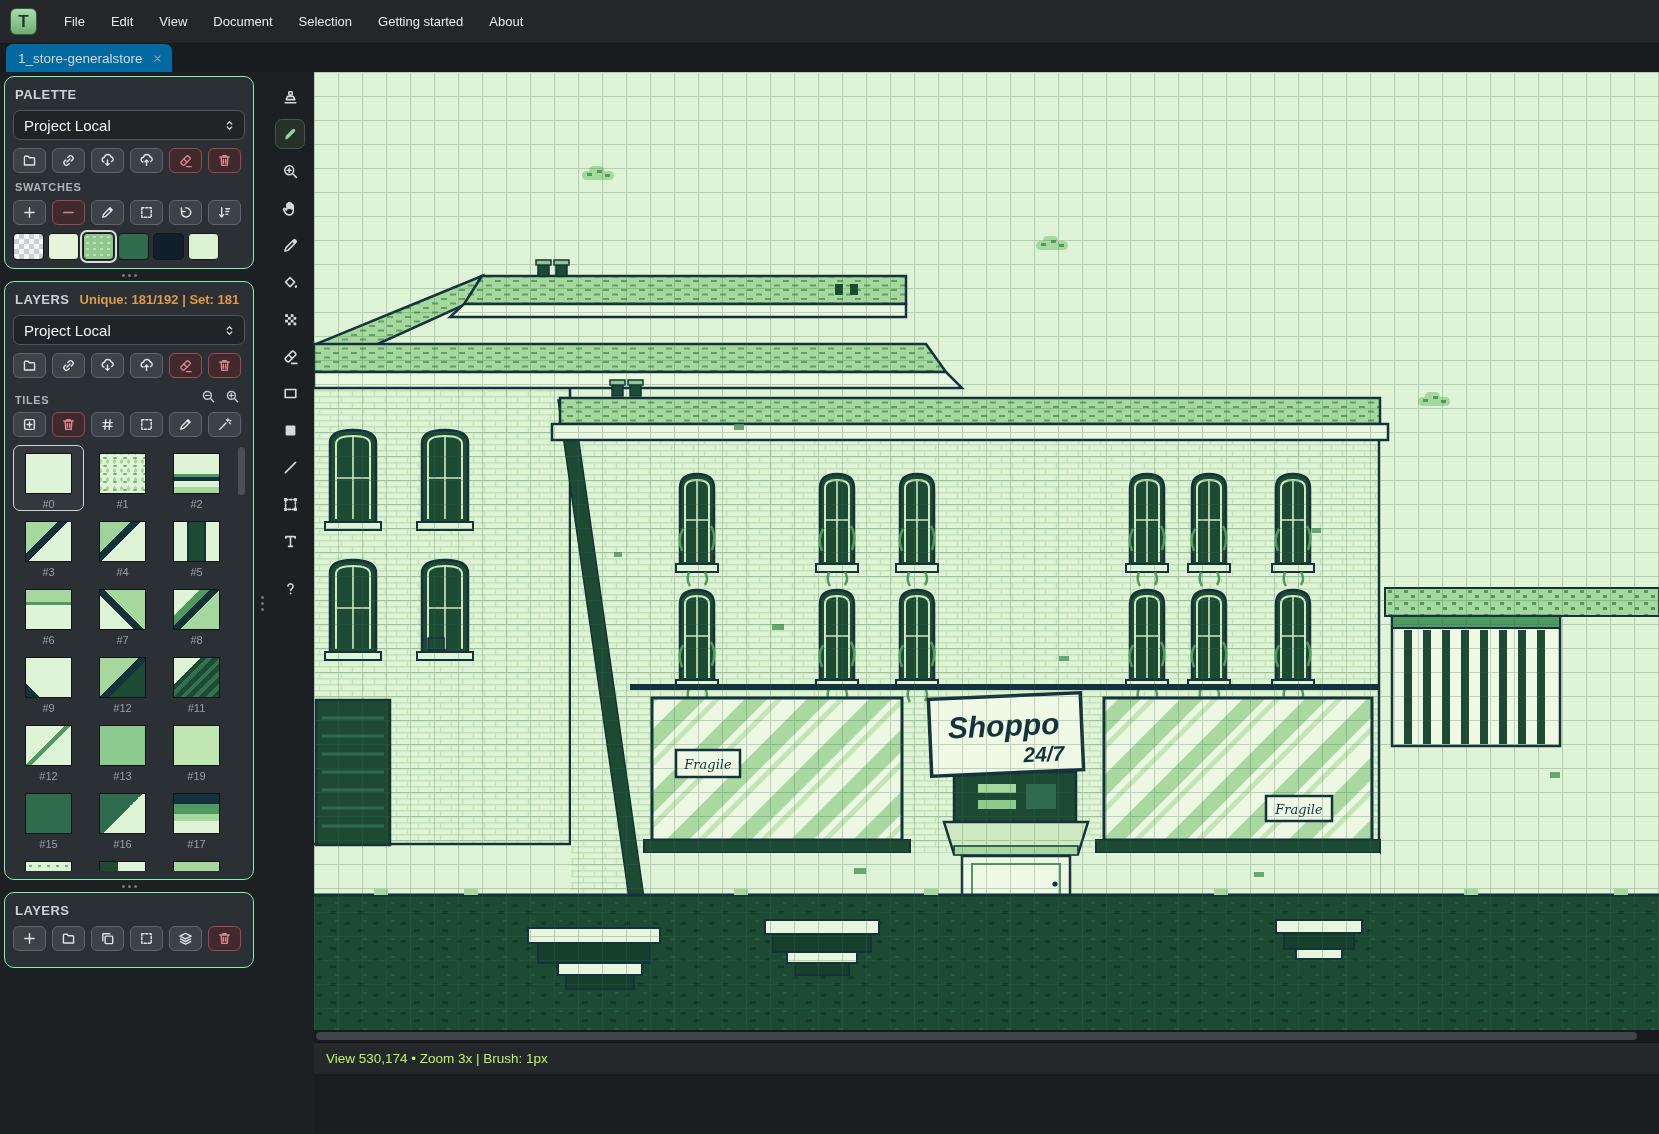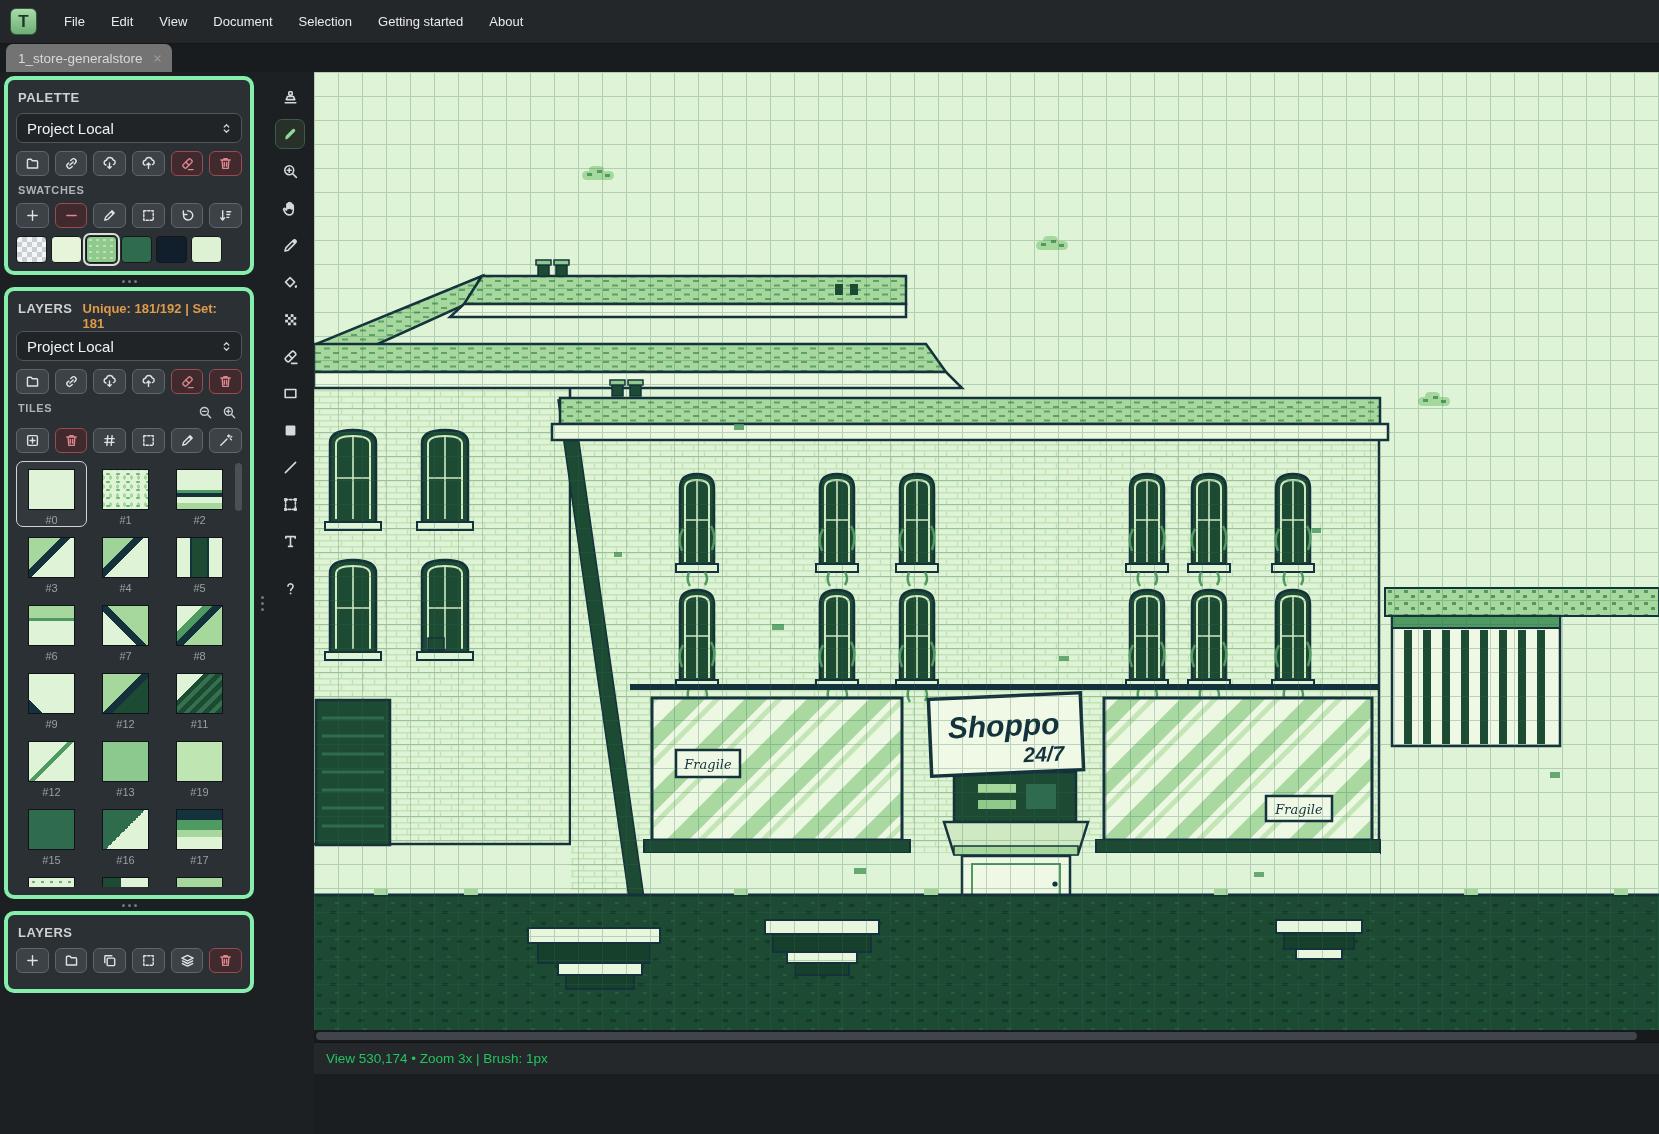--- a/index.html
+++ b/index.html
@@ -10,47 +10,47 @@
   
   .ic{width:15px;height:15px;fill:none;stroke:currentColor;stroke-width:1.5;stroke-linecap:round;stroke-linejoin:round;display:block}
 
   
   .menubar{height:44px;background:#24272a;display:flex;align-items:center;padding:0 10px;border-bottom:1px solid #141618}
   .logo{width:27px;height:27px;border-radius:6px;background:linear-gradient(#a9dcaa,#6fae74);border:1px solid #2f5c3f;display:grid;place-items:center;color:#1c3a28;font-weight:bold;font-size:17px;margin-right:14px}
   .menu-item{padding:6px 13px;font-size:13px;color:#e9eaeb;border-radius:6px}
 
   
   .tabbar{height:28px;background:#191c1e;display:flex;align-items:stretch}
-  .tab{margin-left:6px;padding:0 9px 0 12px;background:#737373;border-radius:7px 7px 0 0;display:flex;align-items:center;gap:9px;font-size:13.5px;color:#d6d9db}
+  .tab{margin-left:6px;padding:0 9px 0 12px;background:#0369a1;border-radius:7px 7px 0 0;display:flex;align-items:center;gap:9px;font-size:13.5px;color:#d6d9db}
   .tab .ic{width:11px;height:11px;color:#9aa0a5}
 
   
   .main{display:flex;height:1062px}
 
   
   .sidebar{width:258px;min-width:258px;background:#1d2022;padding:4px 4px 0;display:flex;flex-direction:column}
-  .panel{background:#2b3034;border:4px solid #86efac;border-radius:10px;padding:9px 8px 8px}
+  .panel{background:#2b3034;border:1px solid #86efac;border-radius:10px;padding:9px 8px 8px}
   .hdots{height:12px;display:grid;place-items:center}
   .hdots i{width:3px;height:3px;border-radius:50%;background:#70767b;box-shadow:6px 0 #70767b,-6px 0 #70767b}
   .ptitle{font-size:13px;font-weight:700;letter-spacing:.5px;color:#cdd1d4;margin:1px 2px 8px}
   .trow{display:flex;align-items:baseline;gap:8px}
   .stats{font-size:13px;font-weight:600;color:#df9a4a}
   .sel-box{height:30px;background:#202427;border:1px solid #50565c;border-radius:7px;display:flex;align-items:center;justify-content:space-between;padding:0 8px 0 10px;font-size:15px;color:#f0f2f2;margin-bottom:8px}
   .sel-box .ic{width:13px;height:13px;color:#cfd3d6}
   .arow{display:flex;gap:6px;margin-bottom:8px}
   .abtn{width:33px;height:25px;background:#3c4247;border:1px solid #5f656b;border-radius:6px;display:grid;place-items:center;color:#dfe2e4;padding:0}
   .abtn.danger{background:#402a2e;border-color:#9c4a52;color:#df858d}
   .subtitle{font-size:11px;font-weight:700;letter-spacing:.6px;color:#aeb3b7;margin:2px 2px 7px}
   .swrow{display:flex;gap:4px;margin-top:2px}
   .swatch{width:31px;height:27px;border-radius:4px;border:1px solid #14181b;position:relative}
   .swatch.checker{background:repeating-conic-gradient(#c9ced2 0 25%,#f2f4f5 0 50%) 0 0/10px 10px}
   .swatch.sel{outline:2px solid #d9ded9;outline-offset:1px}
   .swatch.sel::after{content:"";position:absolute;inset:0;background-image:radial-gradient(rgba(255,255,255,.4) 1.5px,transparent 1.6px);background-size:7px 6px}
 
-  .tiles-head{display:flex;align-items:flex-start;justify-content:space-between;margin:2px 2px 6px}
+  .tiles-head{display:flex;align-items:flex-end;justify-content:space-between;margin:2px 2px 6px}
   .gbtn{background:transparent;border:none;color:#c6cbcf;width:22px;height:20px;display:grid;place-items:center}
   .tilegrid-wrap{position:relative;padding-right:10px;height:426px;overflow:hidden}
   .tilegrid{display:grid;grid-template-columns:repeat(3,71px);gap:2px 3px}
   .tile-cell{width:71px;height:66px;border-radius:7px;border:1px solid transparent;display:flex;flex-direction:column;align-items:center;padding-top:7px;gap:4px}
   .tile-cell.sel{border-color:#cfd4d8;background:#33383c}
   .tile-thumb{width:47px;height:43px;border:1px solid #10141a}
   .tile-label{font-size:11px;color:#98a0a5}
   .tg-scroll{position:absolute;right:0;top:2px;width:7px;height:calc(100% - 6px)}
   .tg-thumb{height:48px;background:#4a5056;border-radius:4px}
 
@@ -91,21 +91,21 @@
   .tool{width:30px;height:30px;border-radius:7px;border:1px solid transparent;background:transparent;color:#d5d9dc;display:grid;place-items:center;padding:0}
   .tool .ic{width:17px;height:17px}
   .tool.active{color:#8fd698;background:#273129;border-color:#3c5a46}
 
   
   .canvas-col{flex:1;display:flex;flex-direction:column;background:#1d2022}
   .canvas-wrap{height:958px;position:relative;background:#dff3d6}
   .canvas-wrap svg{display:block;width:100%;height:100%}
   .hscroll{height:12px;background:#17191b;position:relative}
   .hthumb{position:absolute;left:2px;right:22px;top:2px;height:8px;background:#3f454a;border-radius:4px}
-  .statusbar{height:32px;background:#24282b;border-top:1px solid #131517;display:flex;align-items:center;padding-left:12px;color:#22c55e;font-size:13.5px}
+  .statusbar{height:32px;background:#24282b;border-top:1px solid #131517;display:flex;align-items:center;padding-left:12px;color:#bef264;font-size:13.5px}
   .bottom-fill{flex:1;background:#1b1e20}
 </style>
 </head>
 <body>
 
 <svg width="0" height="0" style="position:absolute" aria-hidden="true">
   <defs>
     <symbol id="i-close" viewBox="0 0 16 16">
         <path d="M4.2 4.2l7.6 7.6M11.8 4.2l-7.6 7.6"></path>
       </symbol>

